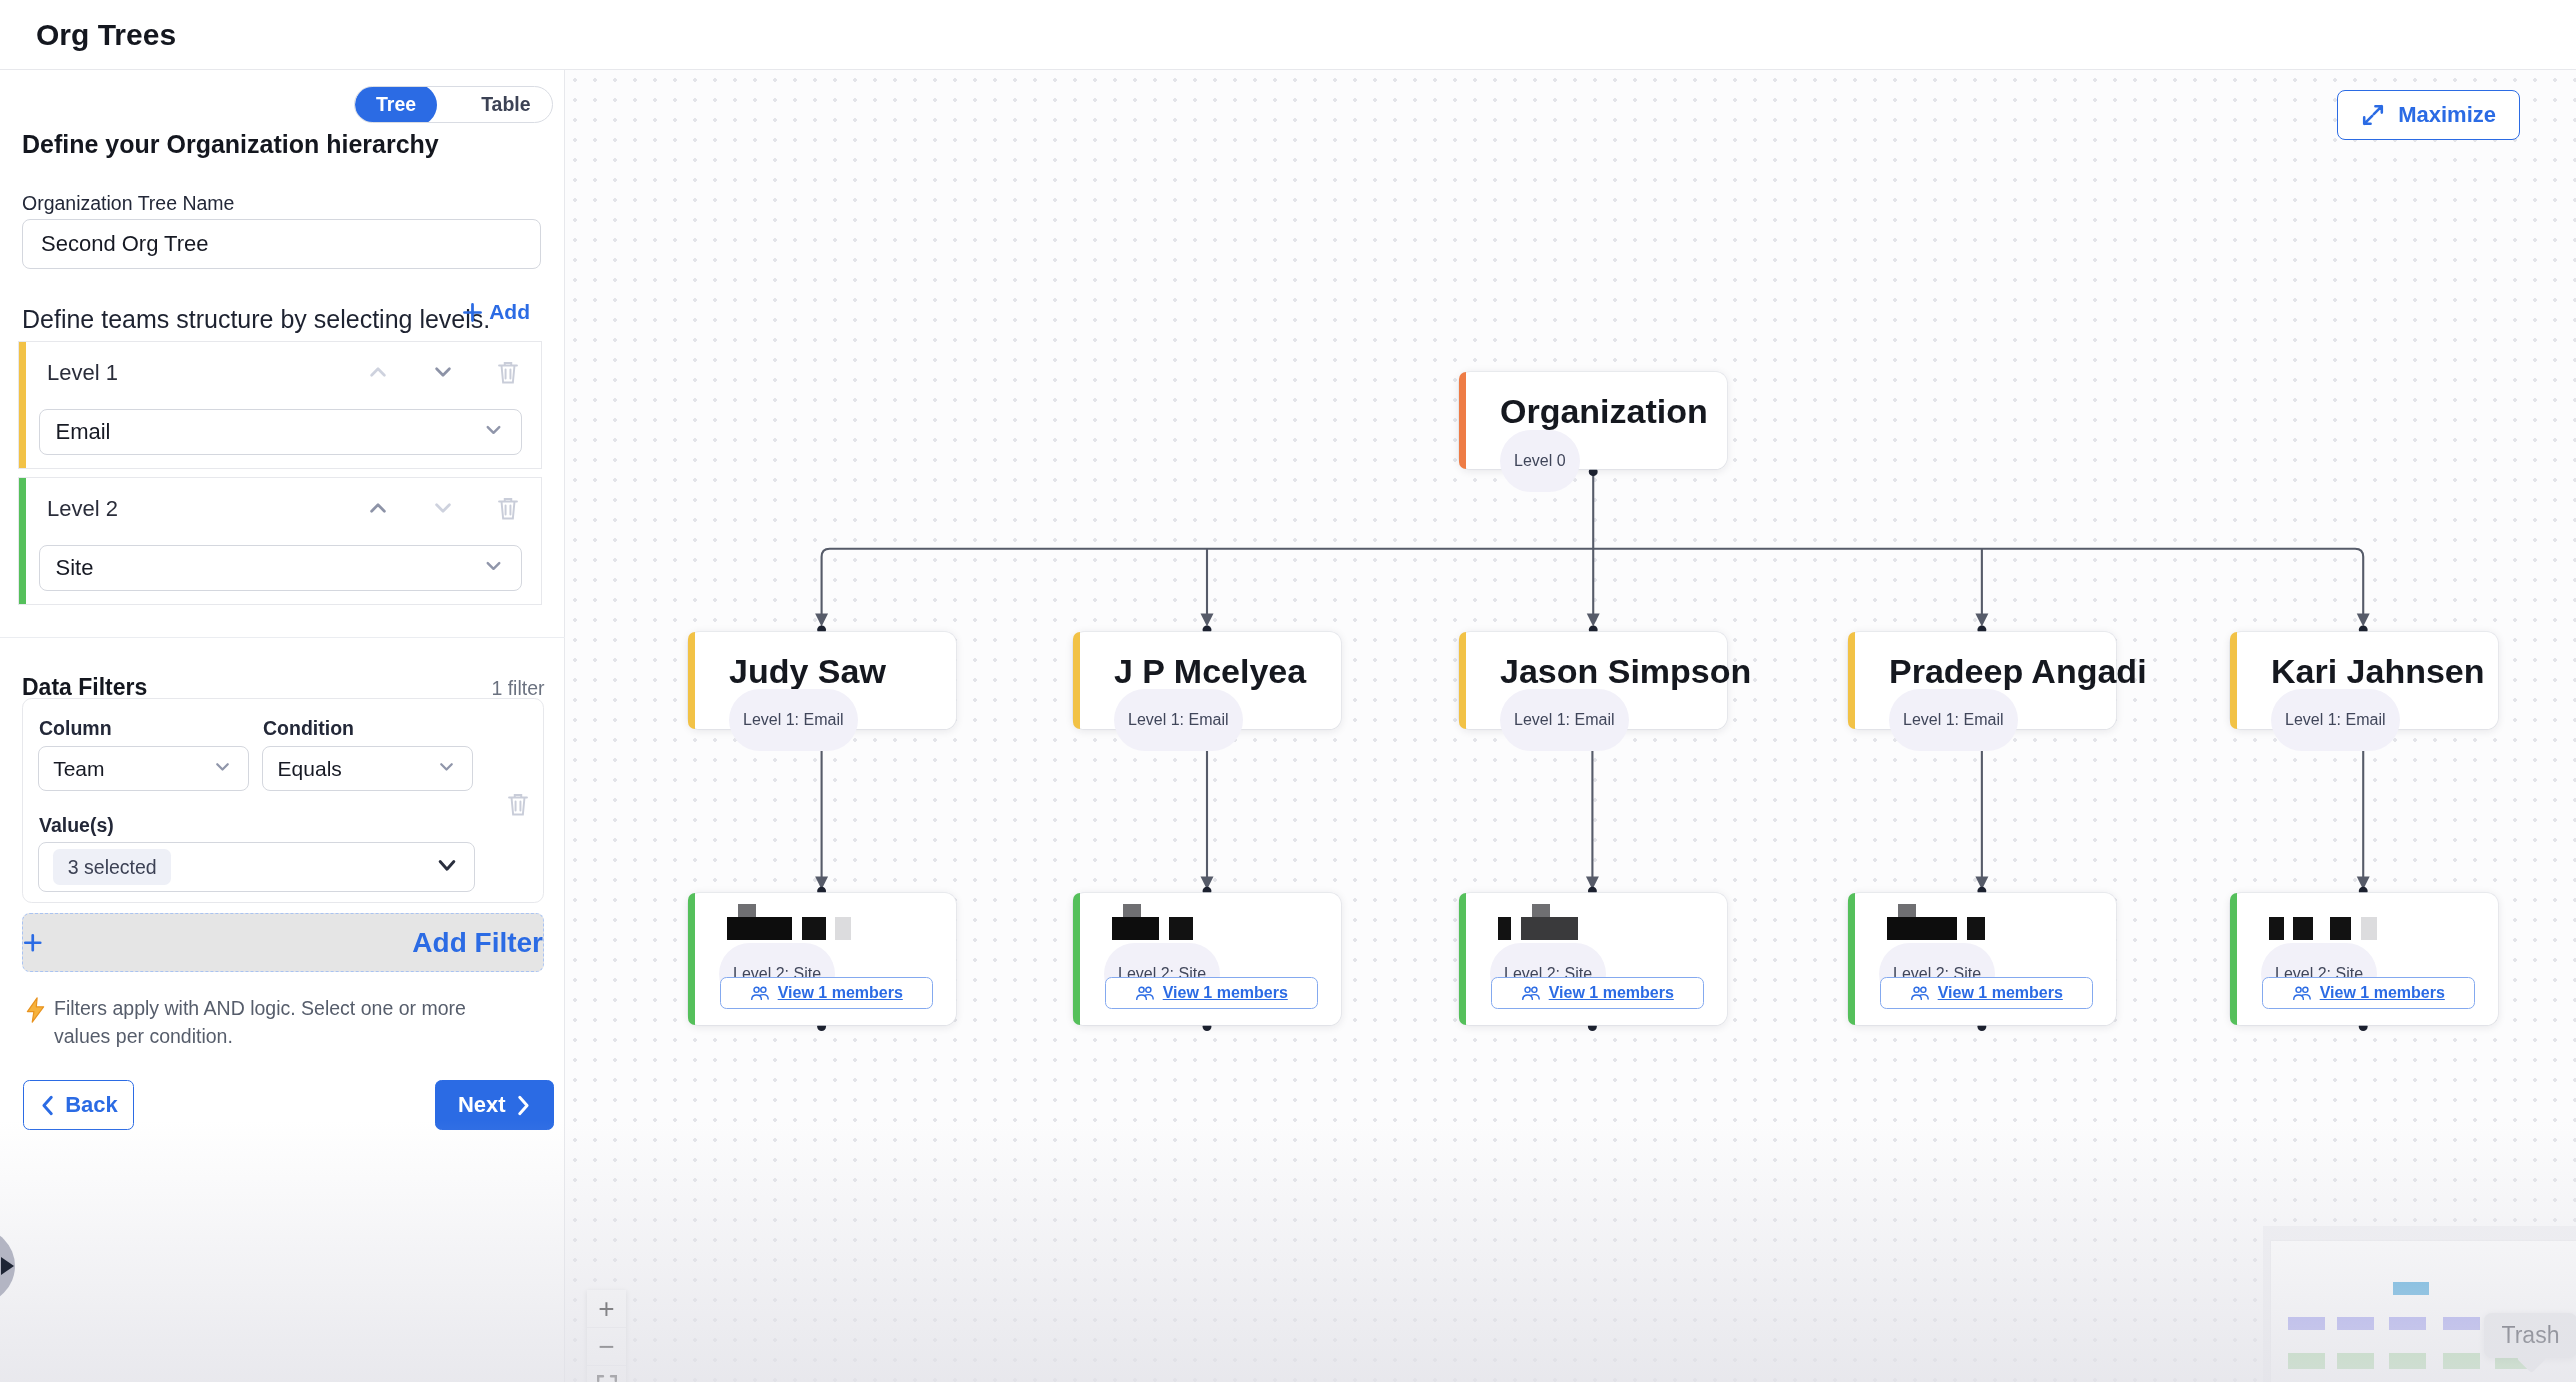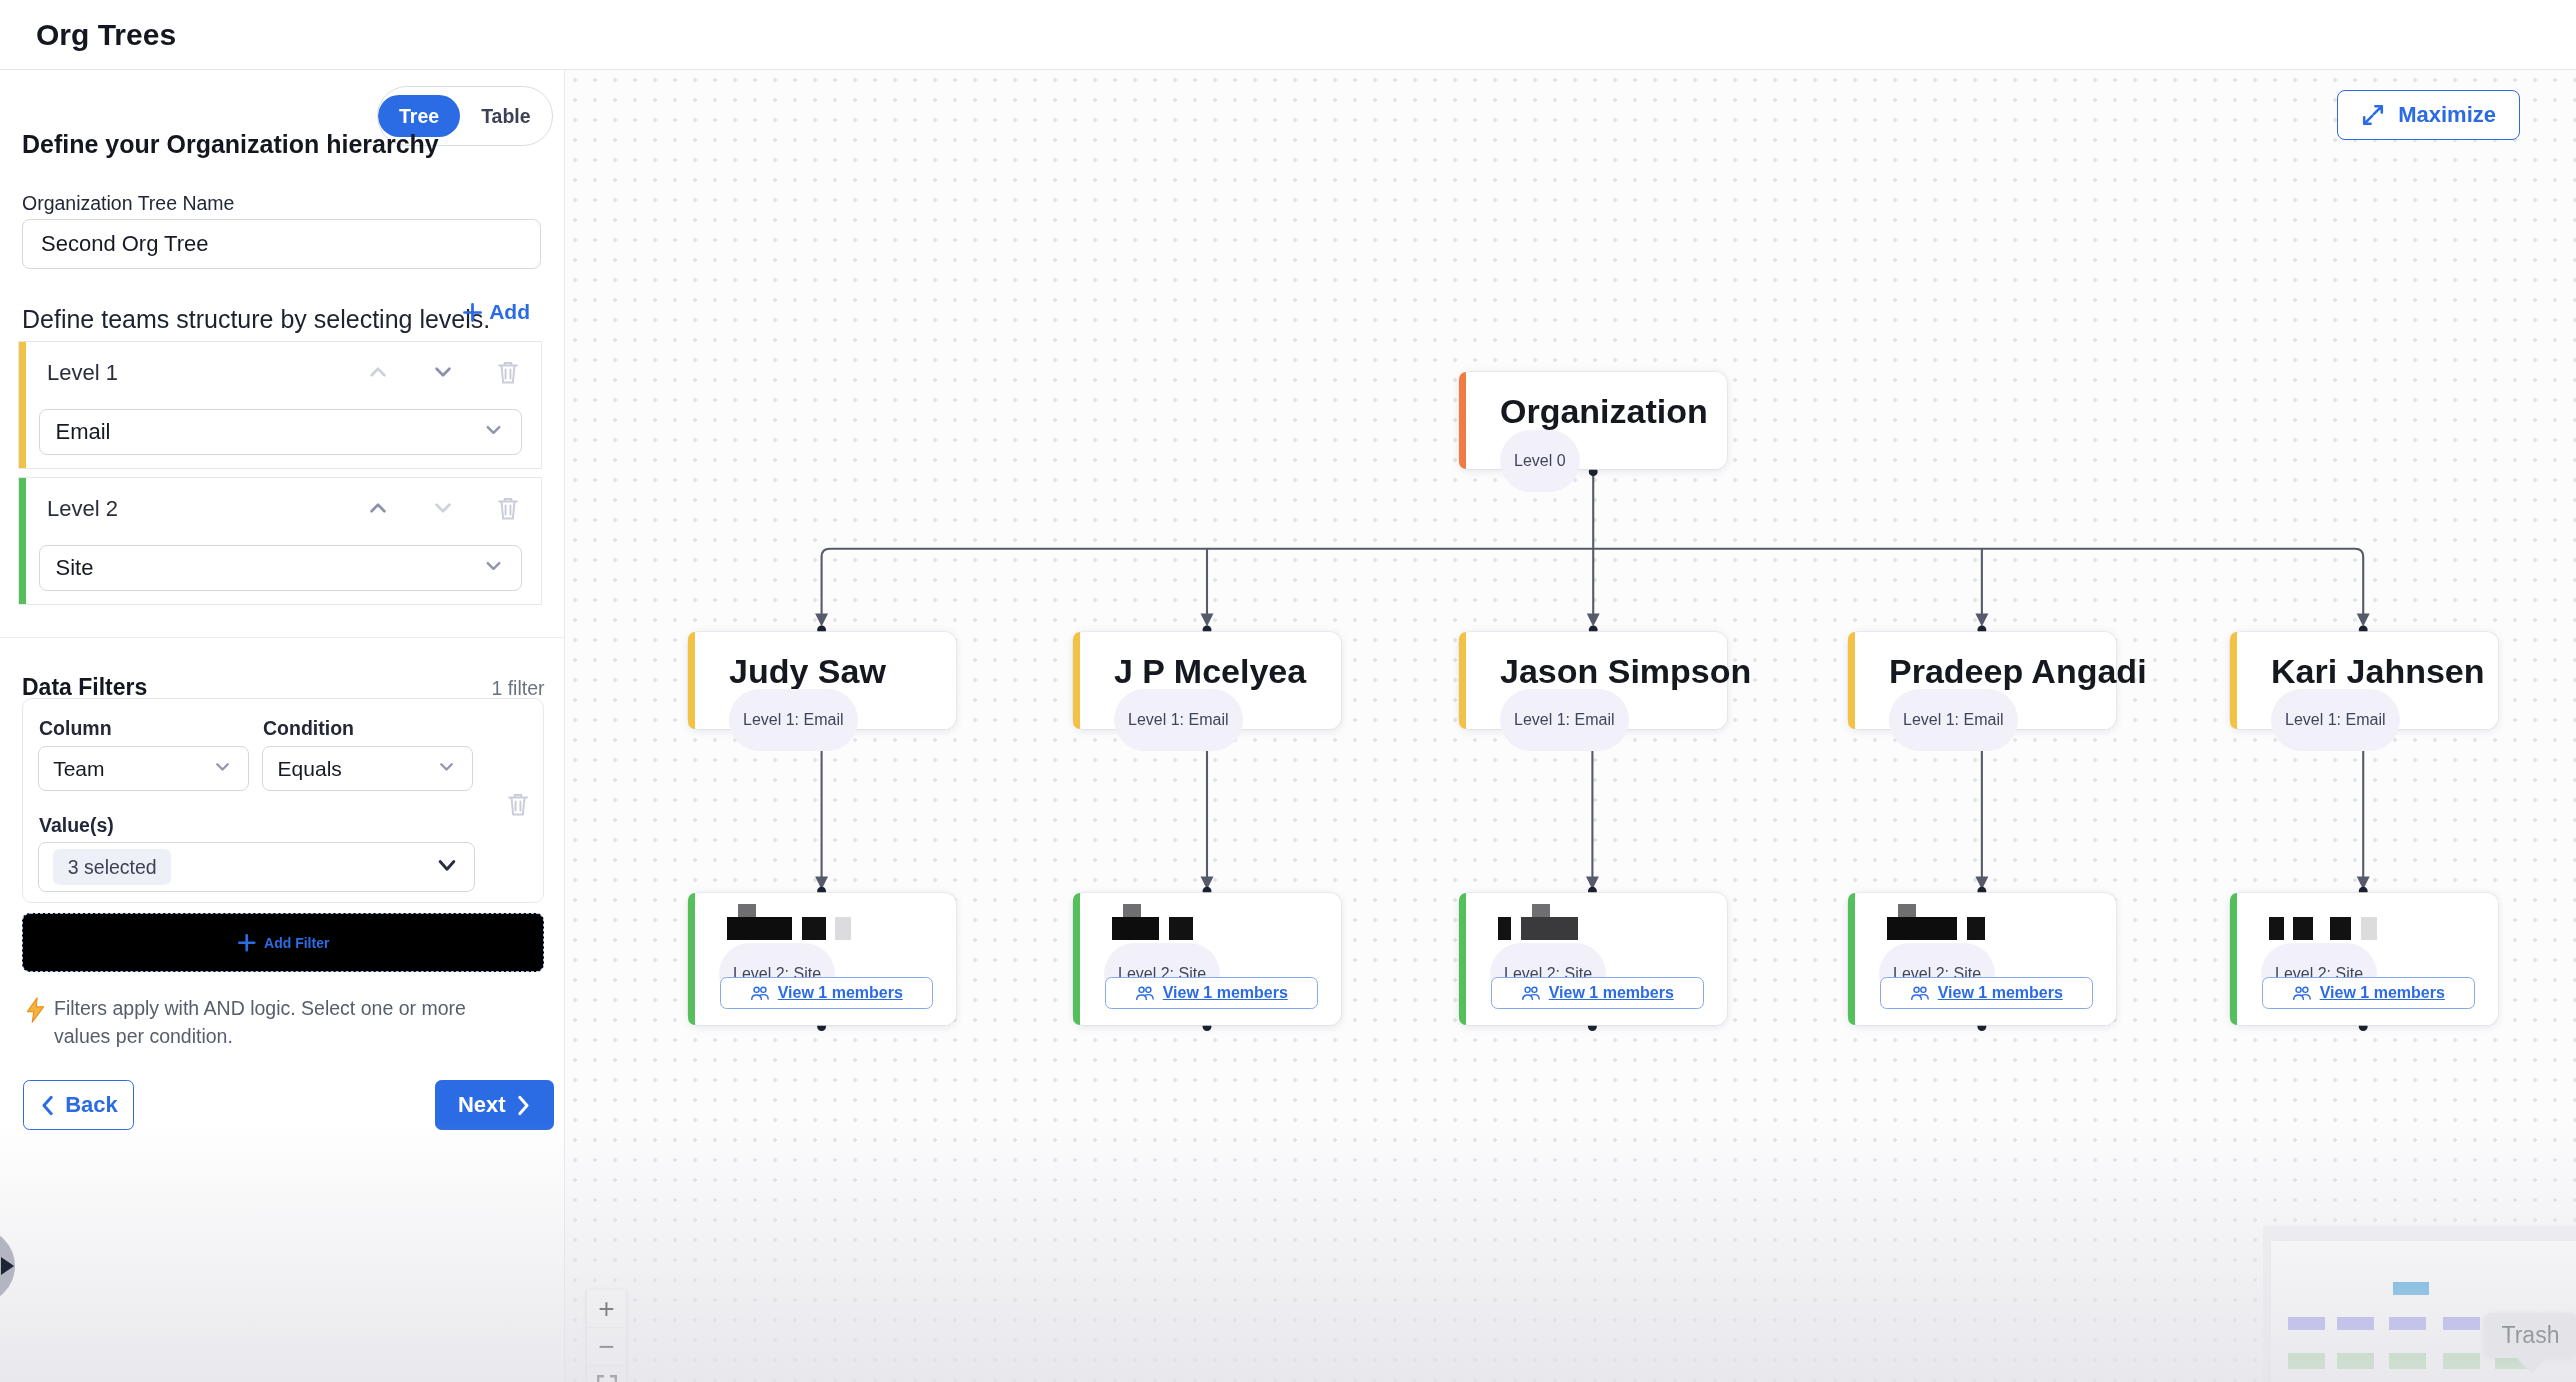--- a/index.html
+++ b/index.html
@@ -8,22 +8,22 @@
   #app { position:relative; width:2576px; height:1382px; background:#fff; }
 
   
   #header { position:absolute; left:0; top:0; width:2576px; height:70px; background:#fff;
             border-bottom:0.8px solid #e7e8ec; z-index:3; }
   #header .title { position:absolute; left:36px; top:18px; font-size:30px; font-weight:700; color:#14171f; }
 
   
   #sidebar { position:absolute; left:0; top:70px; width:565px; height:1312px; background:#fff;
              border-right:0.8px solid #e7e8ec; z-index:2; }
-  .seg-toggle { position:absolute; right:11.4px; top:16px; height:60px; display:flex; align-items:center;
-                border:0.8px solid #d9dce3; border-radius:811px; background:#fff; overflow:hidden; }
+  .seg-toggle { position:absolute; right:11.4px; top:16px; height:37px; display:flex; align-items:center;
+                border:0.8px solid #d9dce3; border-radius:811px; background:#fff; overflow:hidden;gap:23px; }
   .seg { height:42px; display:flex; align-items:center; padding:0 21px; font-size:19.5px; font-weight:700;
          color:#3c4254; cursor:pointer; }
   .seg.active { background:#2b6be4; color:#fff; border-radius:811px; }
   .sb-heading { position:absolute; left:22px; top:60px; font-size:25px; font-weight:700; color:#14171f; }
   .sb-label { font-size:19.5px; color:#232838; }
   #tree-name-label { position:absolute; left:22px; top:122px; }
   #tree-name-input { position:absolute; left:22px; top:149px; width:519px; height:50px;
                      border:0.8px solid #d4d7de; border-radius:8px; font-size:22px; color:#171a24;
                      padding:0 18px; outline:none; background:#fff; font-family:"Liberation Sans",sans-serif; }
   #levels-desc { position:absolute; left:22px; top:235px; font-size:25px; color:#1d2230; }
@@ -45,23 +45,23 @@
 
   #df-title { position:absolute; left:22px; top:604px; font-size:23px; font-weight:700; color:#14171f; }
   #df-count { position:absolute; right:19.5px; top:607px; font-size:19.5px; color:#6b7280; }
   #filter-card { position:absolute; left:22px; top:628px; width:522px; height:205px;
                  border:0.8px solid #e7e8ec; border-radius:9.7px; background:#fff; }
   .f-label { position:absolute; font-size:19.5px; font-weight:700; color:#232838; }
   .f-sel { position:absolute; height:45px; border:0.8px solid #d4d7de; border-radius:8px; background:#fff;
            display:flex; align-items:center; padding:0 14.6px; font-size:21px; color:#171a24; cursor:pointer; }
   .chip { background:#eef0f7; border-radius:6.5px; padding:6.5px 14.6px; font-size:19.5px; color:#3c4154; }
   #add-filter { position:absolute; left:22px; top:843px; width:522px; height:59px;
-                border:1.6px dashed #a9c3f2; border-radius:8px; background:#000000;
-                display:flex; align-items:center; justify-content:center; gap:8px;
-                color:#2b6be4; font-size:14px; font-weight:700; cursor:pointer; }
+                border:1.6px dashed #a9c3f2; border-radius:8px; background:#e5e5e5;
+                display:flex; align-items:center; justify-content:space-between; gap:8px;
+                color:#2b6be4; font-size:28px; font-weight:700; cursor:pointer; }
   #note { position:absolute; left:54px; top:924px; width:471px; font-size:19.5px; line-height:28px; color:#565d6b; }
   #note-bolt { position:absolute; left:25px; top:927px; }
   .btn { position:absolute; top:1010px; height:50px; border-radius:6.5px; display:flex; align-items:center;
          justify-content:center; gap:8px; font-size:22px; font-weight:700; cursor:pointer; }
   #back-btn { left:23px; width:111px; background:#fff; border:1.6px solid #2b6be4; color:#2b6be4; }
   #next-btn { right:9.7px; width:119px; background:#2b6be4; border:1.6px solid #2b6be4; color:#fff; }
 
   
   #canvas { position:absolute; left:565px; top:70px; width:2011px; height:1312px; background:#fcfcfd;
             background-image:radial-gradient(circle, #e3e4e9 1.8px, transparent 2.1px);

